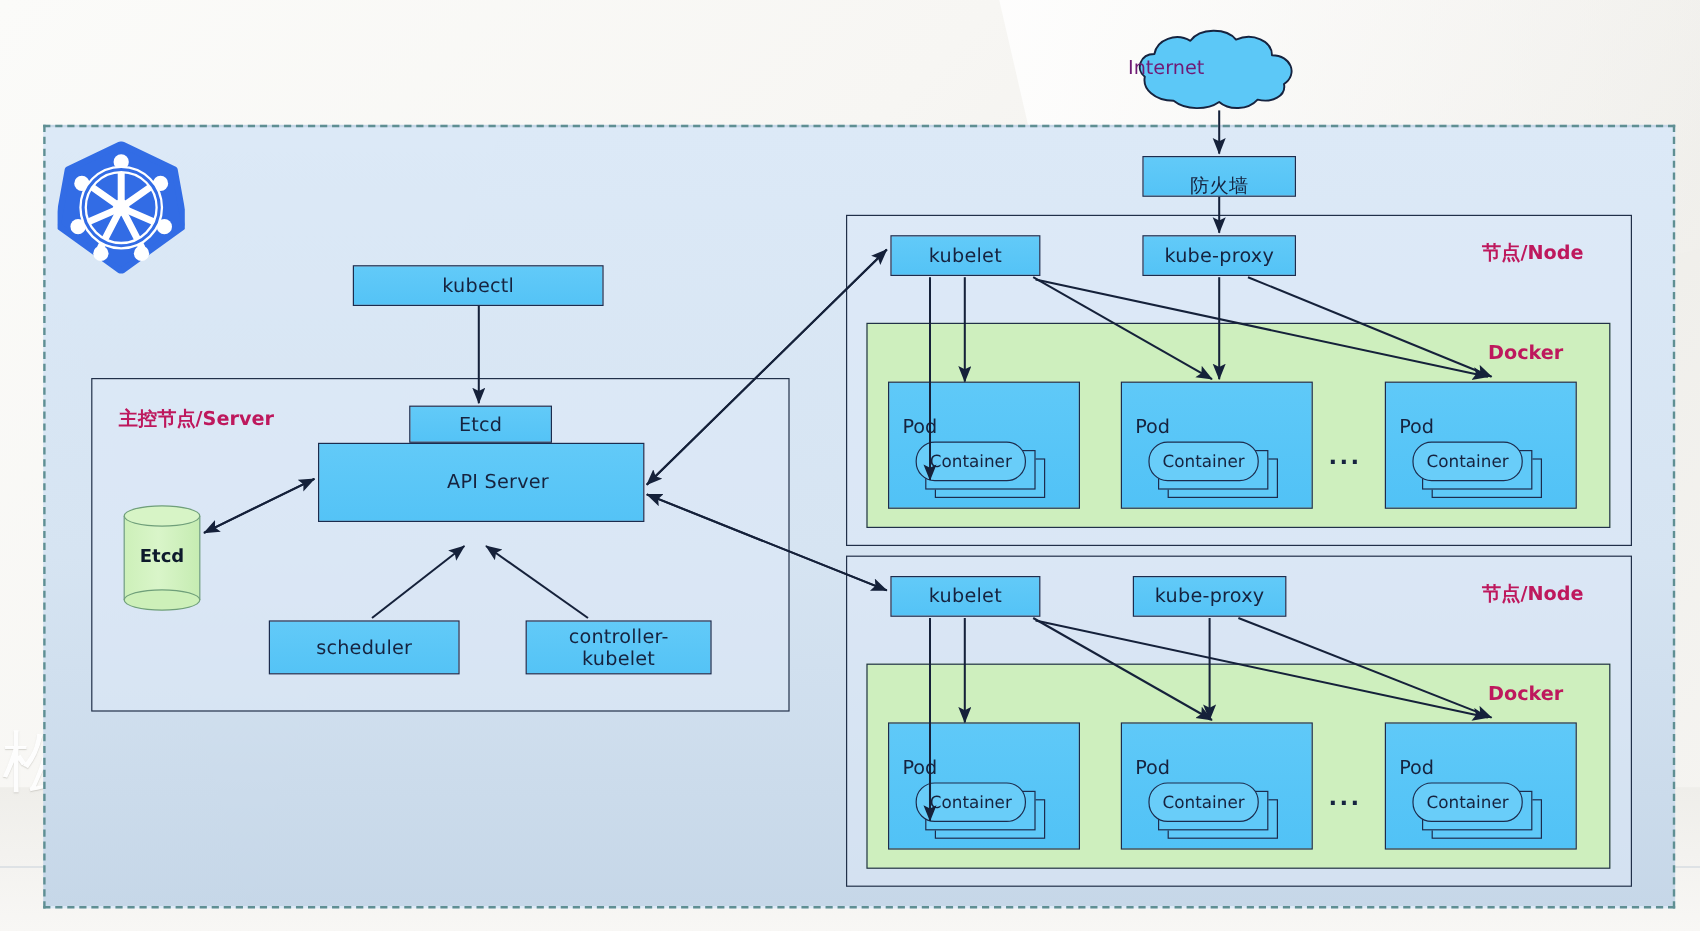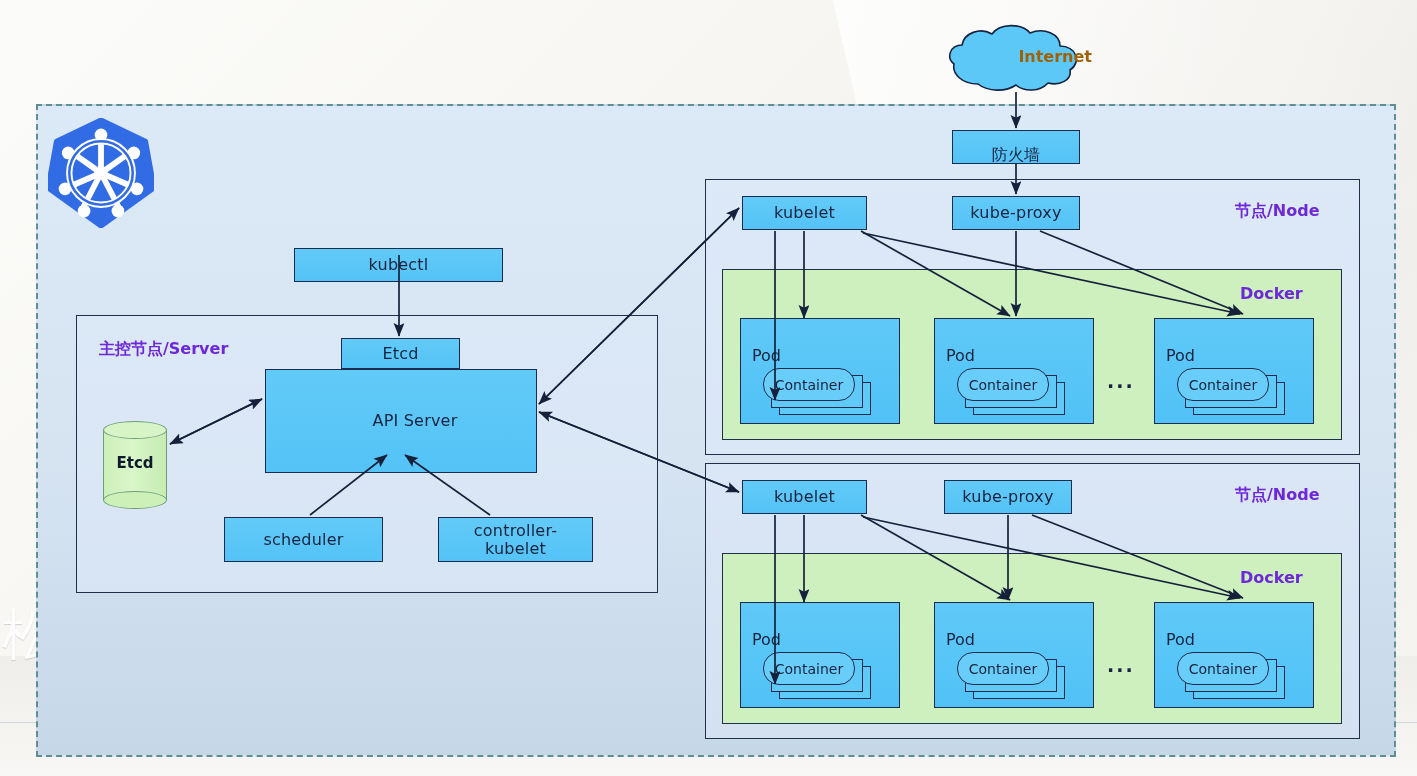--- a/index.html
+++ b/index.html
@@ -135,21 +135,21 @@
     justify-content: center;
     font-size: 14px;
     color: #16233f;
     background: #69cdf9;
     border-radius: 16px;
   }
   .section-title {
     position: absolute;
     font-size: 16px;
     font-weight: bold;
-    color: #6d28d9;
+    color: #be185d;
     white-space: nowrap;
   }
   .ellipsis {
     position: absolute;
     font-size: 19px;
     font-weight: bold;
     color: #16233f;
     letter-spacing: 2px;
   }
 
@@ -192,24 +192,23 @@
   
   #internet-cloud {
     position: absolute;
     left: 940px; top: 24px;
     width: 152px; height: 70px;
   }
   #internet-cloud .cloud-label {
     position: absolute;
     left: 0; top: 23px;
     width: 152px;
-    text-align: right;
+    text-align: left;
     font-size: 16px;
-    color: #a16207;
-    font-weight: bold;
+    color: #701a75;
   }
 
   
   #arrows {
     position: absolute;
     left: 0; top: 0;
     width: 1417px; height: 776px;
     pointer-events: none;
   }
 </style>
@@ -257,39 +256,39 @@
              C132 56 120 62 108 59 C100 68 84 68 76 61
              C66 68 48 68 38 60 Z" fill="#5cc8f7" stroke="#16233f" stroke-width="1.6" stroke-linejoin="round"></path>
   </svg>
   <div class="cloud-label">Internet</div>
 </div>
 
 <div class="blue-box" style="left:952px; top:130px; width:128px; height:34px;align-items:flex-end;">
   <span>防火墙</span>
 </div>
 
-<div class="blue-box" style="left:294px; top:221px; width:209px; height:34px;margin-top:27px;">
+<div class="blue-box" style="left:294px; top:221px; width:209px; height:34px;">
   <span>kubectl</span>
 </div>
 
 <div class="group-box" style="left:76px; top:315px; width:582px; height:278px;"></div>
 <div class="section-title" style="left:99px; top:339px;">主控节点/Server</div>
 
 <div id="etcd">
   <div class="body"></div>
   <div class="bottom"></div>
   <div class="top"></div>
   <div class="label">Etcd</div>
 </div>
 
 <div class="blue-box" style="left:341px; top:338px; width:119px; height:31px;">
   <span>Etcd</span>
 </div>
 
-<div class="blue-box" style="left:265px; top:369px; width:272px; height:104px;padding-left:28px;">
+<div class="blue-box" style="left:265px; top:369px; width:272px; height:66px;padding-left:28px;">
   <span>API Server</span>
 </div>
 
 <div class="blue-box" style="left:224px; top:517px; width:159px; height:45px;">
   <span>scheduler</span>
 </div>
 
 <div class="blue-box" style="left:438px; top:517px; width:155px; height:45px; flex-direction:column;">
   <span>controller-</span>
   <span>kubelet</span>

